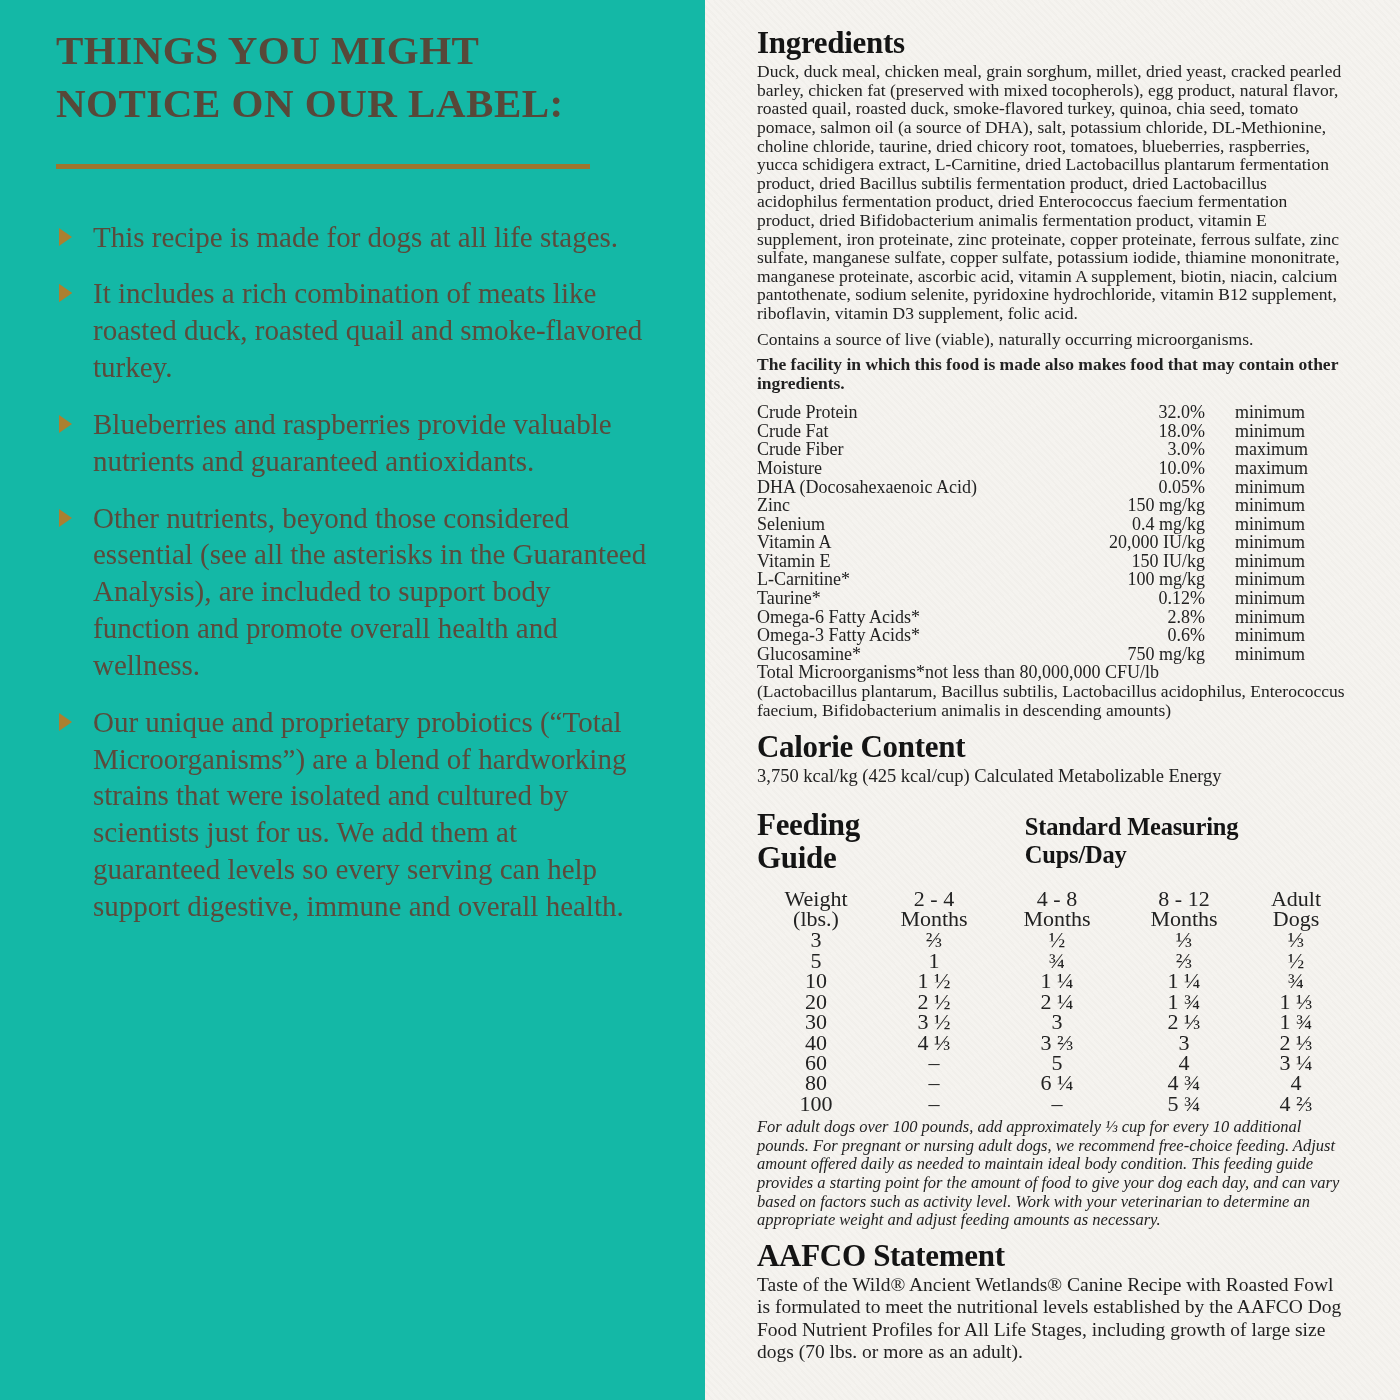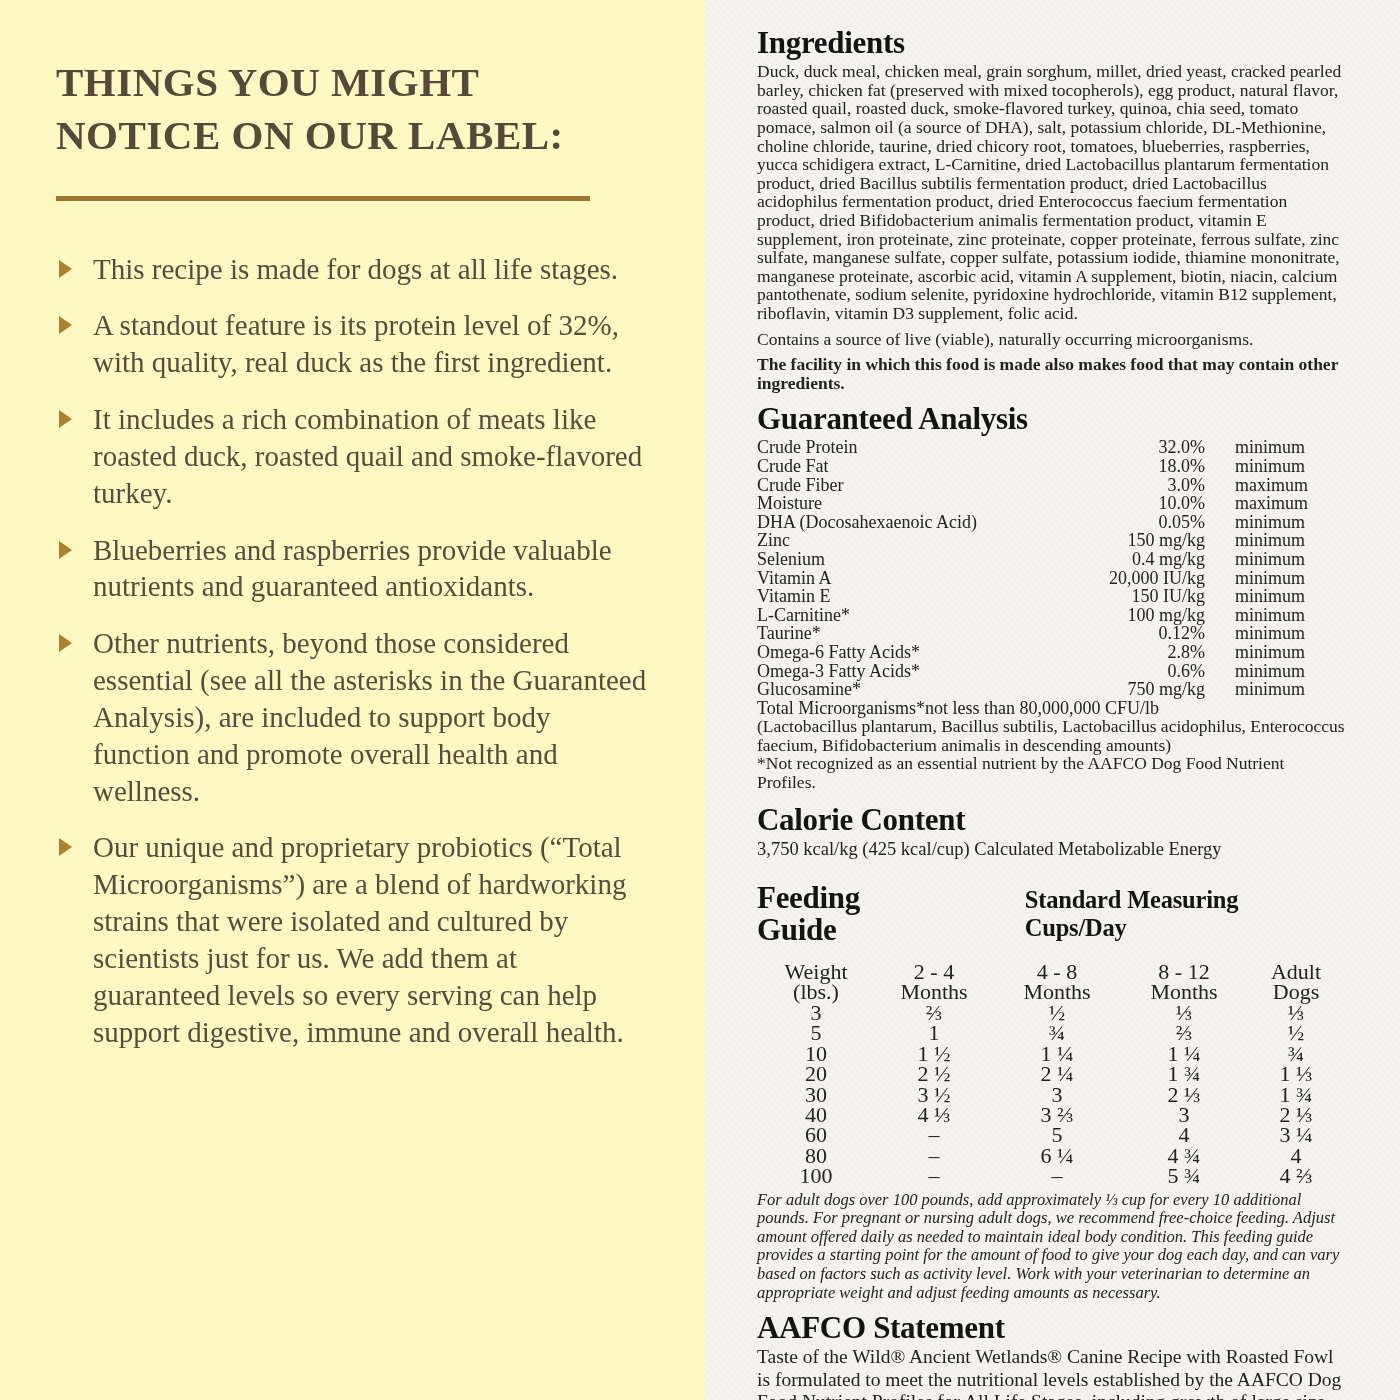--- a/index.html
+++ b/index.html
@@ -7,22 +7,22 @@
   body {
     width: 1400px; height: 1400px;
     font-family: "Liberation Serif", "DejaVu Serif", serif;
     background: #f5f3ef;
   }
   .page { display: flex; width: 1400px; height: 1400px; overflow: hidden; }
 
   
   .left-panel {
     width: 705px; height: 1400px;
-    background: #fef9c3;
-    padding: 56px 58px 0 56px;
+    background: #14b8a6;
+    padding: 24px 58px 0 56px;
     color: #58493a;
     flex-shrink: 0;
   }
   .left-title {
     margin: 0;
     font-size: 41px; font-weight: 700;
     line-height: 1.3; letter-spacing: 0.5px;
     color: #574839;
   }
   .left-title span { display: block; }
@@ -116,21 +116,20 @@
     <div class="divider"></div>
     <ul class="bullets">
 
         <li class="bullet">
           <span class="bullet-arrow"></span>
           <span class="bullet-text">This recipe is made for dogs at all life stages.</span>
         </li>
 
         <li class="bullet">
           <span class="bullet-arrow"></span>
-          <span class="bullet-text">A standout feature is its protein level of 32%, with quality, real duck as the first ingredient.</span>
         </li>
 
         <li class="bullet">
           <span class="bullet-arrow"></span>
           <span class="bullet-text">It includes a rich combination of meats like roasted duck, roasted quail and smoke-flavored turkey.</span>
         </li>
 
 
         <li class="bullet">
           <span class="bullet-arrow"></span>
@@ -152,21 +151,20 @@
   <main class="right-panel">
 
     <section>
       <h2>Ingredients</h2>
       <p class="body-text ing-body">Duck, duck meal, chicken meal, grain sorghum, millet, dried yeast, cracked pearled barley, chicken fat (preserved with mixed tocopherols), egg product, natural flavor, roasted quail, roasted duck, smoke-flavored turkey, quinoa, chia seed, tomato pomace, salmon oil (a source of DHA), salt, potassium chloride, DL-Methionine, choline chloride, taurine, dried chicory root, tomatoes, blueberries, raspberries, yucca schidigera extract, L-Carnitine, dried Lactobacillus plantarum fermentation product, dried Bacillus subtilis fermentation product, dried Lactobacillus acidophilus fermentation product, dried Enterococcus faecium fermentation product, dried Bifidobacterium animalis fermentation product, vitamin E supplement, iron proteinate, zinc proteinate, copper proteinate, ferrous sulfate, zinc sulfate, manganese sulfate, copper sulfate, potassium iodide, thiamine mononitrate, manganese proteinate, ascorbic acid, vitamin A supplement, biotin, niacin, calcium pantothenate, sodium selenite, pyridoxine hydrochloride, vitamin B12 supplement, riboflavin, vitamin D3 supplement, folic acid.</p>
       <p class="body-text contains-note">Contains a source of live (viable), naturally occurring microorganisms.</p>
       <p class="body-text facility-note">The facility in which this food is made also makes food that may contain other ingredients.</p>
     </section>
 
     <section class="ga-section">
-      <h2>Guaranteed Analysis</h2>
       <div class="ga-table">
 
           <div class="ga-row">
             <span class="ga-label">Crude Protein</span>
             <span class="ga-value">32.0%</span>
             <span class="ga-qual">minimum</span>
           </div>
 
           <div class="ga-row">
             <span class="ga-label">Crude Fat</span>
@@ -244,21 +242,20 @@
             <span class="ga-label">Glucosamine*</span>
             <span class="ga-value">750 mg/kg</span>
             <span class="ga-qual">minimum</span>
           </div>
         </div>
       <div class="ga-total">
         <span>Total Microorganisms*</span>
         <span class="ga-total-value">not less than 80,000,000 CFU/lb</span>
       </div>
       <p class="ga-note">(Lactobacillus plantarum, Bacillus subtilis, Lactobacillus acidophilus, Enterococcus faecium, Bifidobacterium animalis in descending amounts)</p>
-      <p class="ga-note">*Not recognized as an essential nutrient by the AAFCO Dog Food Nutrient Profiles.</p>
     </section>
 
     <section class="cal-section">
       <h2>Calorie Content</h2>
       <p class="body-text cal-body">3,750 kcal/kg (425 kcal/cup) Calculated Metabolizable Energy</p>
     </section>
 
     <section class="fg-section">
       <div class="fg-headrow">
         <h2>Feeding Guide</h2>

